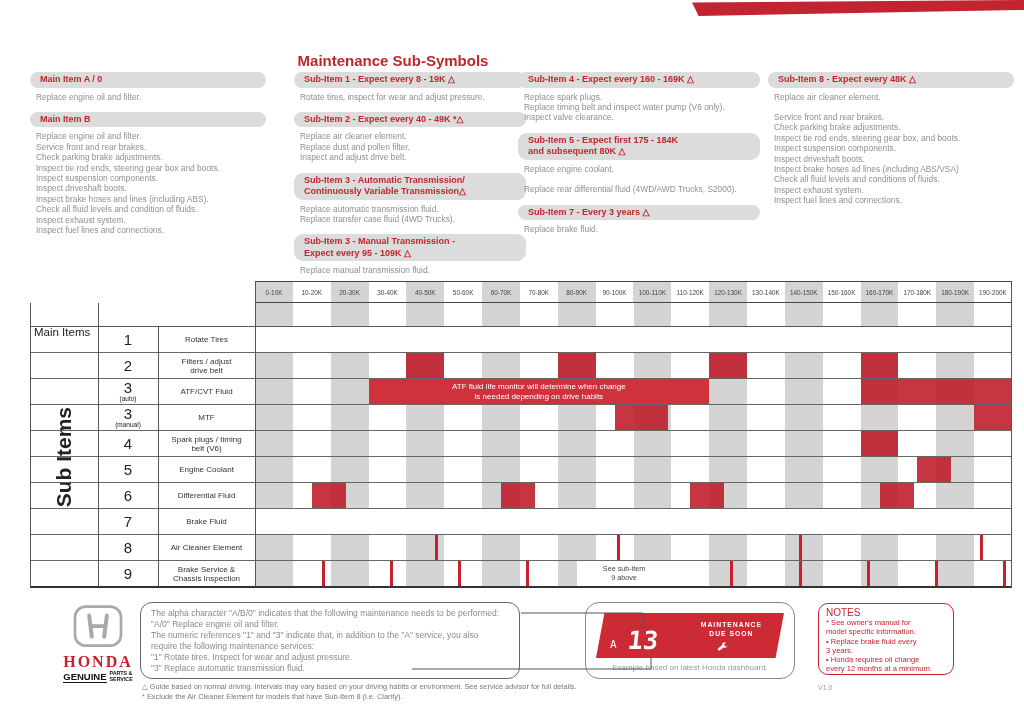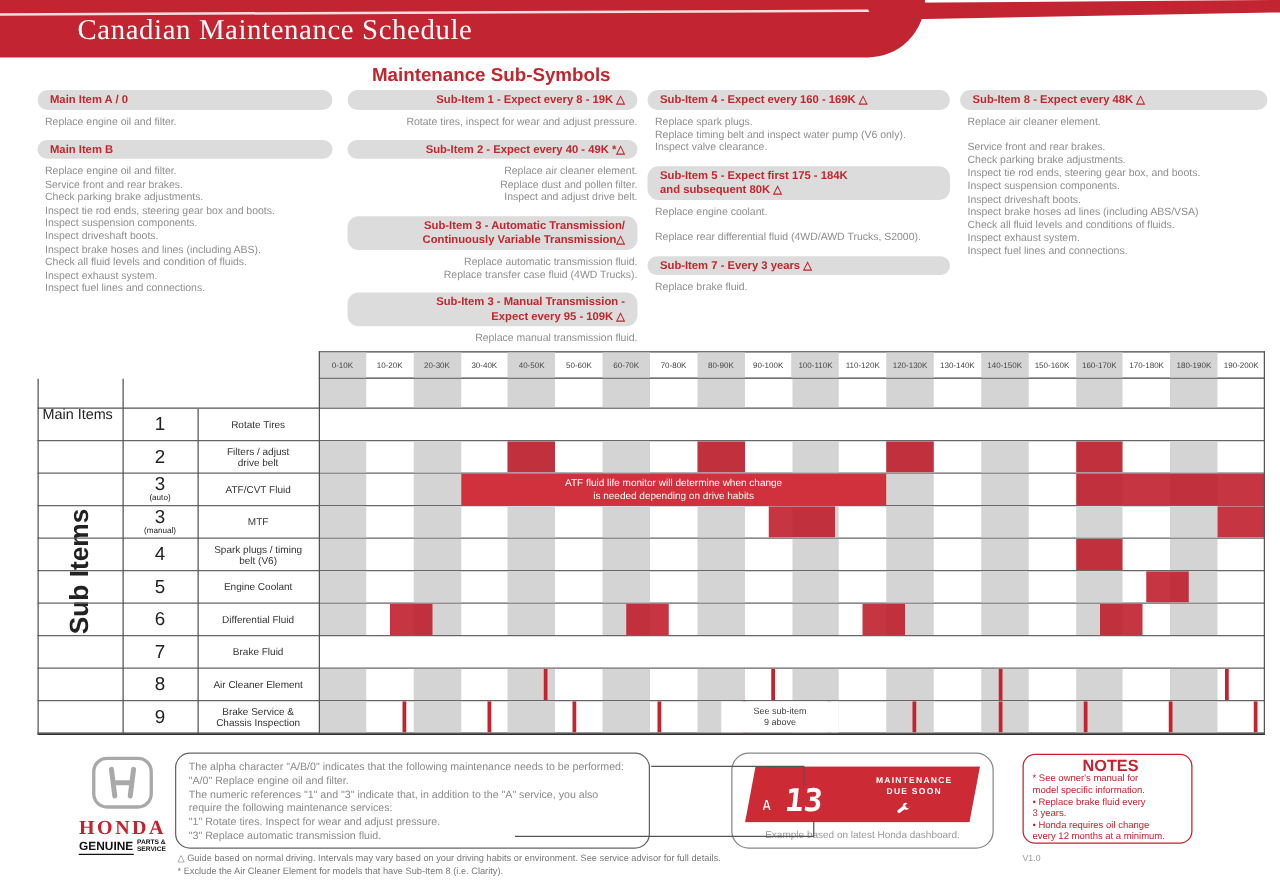--- a/index.html
+++ b/index.html
@@ -66,41 +66,37 @@
         clip-path:polygon(4.5% 0,100% 0,95.5% 100%,0 100%);}
   .dash-letter{position:absolute;left:14px;bottom:7px;color:#fff;font-family:"DejaVu Sans Mono",monospace;
         font-size:11px;}
   .dash-number{position:absolute;left:32px;bottom:3px;color:#fff;font-family:"DejaVu Sans Mono",monospace;
         font-size:25px;transform:skewX(-6deg);font-weight:bold;}
   .dash-msg{position:absolute;right:22px;top:8px;color:#fff;font-size:6.8px;font-weight:bold;
         letter-spacing:1px;text-align:center;white-space:pre-line;line-height:8.5px;}
   .dash-caption{position:absolute;left:0;bottom:6px;width:100%;text-align:center;font-size:8px;color:#999;}
   .notes-box{position:absolute;left:818px;top:603px;width:136px;height:72px;border:1.3px solid #c5212f;
         border-radius:10px;padding:4px 7px;box-sizing:border-box;color:#c5212f;}
-  .notes-title{font-size:13px;font-weight:bold;line-height:10px;margin-left:40px;}
+  .notes-title{font-size:10px;font-weight:normal;line-height:10px;}
   .notes-box .item{font-size:7.6px;line-height:9.3px;white-space:pre-line;}
   .version{position:absolute;left:818px;top:684px;font-size:7px;color:#999;}
   .fineprint{position:absolute;left:142px;top:682px;font-size:7.4px;color:#777;line-height:9.5px;}
   .brand{position:absolute;left:52px;top:604px;width:92px;text-align:center;}
   .brand-name{color:#c5212f;font-family:"Liberation Serif",serif;font-weight:bold;font-size:16px;
         letter-spacing:2px;line-height:16px;}
   .brand-sub{display:flex;align-items:center;justify-content:center;gap:3px;margin-top:1px;}
   .brand-sub .g{font-size:9.5px;font-weight:bold;color:#111;border-bottom:1.5px solid #111;}
   .brand-sub .ps{font-size:5.3px;font-weight:bold;color:#111;text-align:left;line-height:5.6px;}
   .connectors{position:absolute;left:0;top:0;width:1024px;height:707px;pointer-events:none;}
 </style>
 </head>
 <body>
 
 <div class="page">
 
-  <div class="banner">
-    <div class="banner-gloss"></div>
-    <div class="banner-title">Canadian Maintenance Schedule</div>
-  </div>
   <div class="banner-strip"></div>
 
   <div class="subsym-title">Maintenance Sub-Symbols</div>
 
   <div class="legend-col" id="legend-col1" style="left:30px;width:236px;">
       <div class="pill">Main Item A / 0</div>
       <div class="lines">
         <div>Replace engine oil and filter.</div>
       </div>
       <div class="pill">Main Item B</div>
@@ -110,21 +106,21 @@
         <div>Check parking brake adjustments.</div>
         <div>Inspect tie rod ends, steering gear box and boots.</div>
         <div>Inspect suspension components.</div>
         <div>Inspect driveshaft boots.</div>
         <div>Inspect brake hoses and lines (including ABS).</div>
         <div>Check all fluid levels and condition of fluids.</div>
         <div>Inspect exhaust system.</div>
         <div>Inspect fuel lines and connections.</div>
       </div>
     </div>
-  <div class="legend-col" id="legend-col2" style="left:278px;width:232px;text-align:right;">
+  <div class="legend-col" id="legend-col2" style="left:294px;width:232px;">
       <div class="pill">Sub-Item 1 - Expect every 8 - 19K △</div>
       <div class="lines">
         <div>Rotate tires, inspect for wear and adjust pressure.</div>
       </div>
       <div class="pill">Sub-Item 2 - Expect every 40 - 49K *△</div>
       <div class="lines">
         <div>Replace air cleaner element.</div>
         <div>Replace dust and pollen filter.</div>
         <div>Inspect and adjust drive belt.</div>
       </div>

